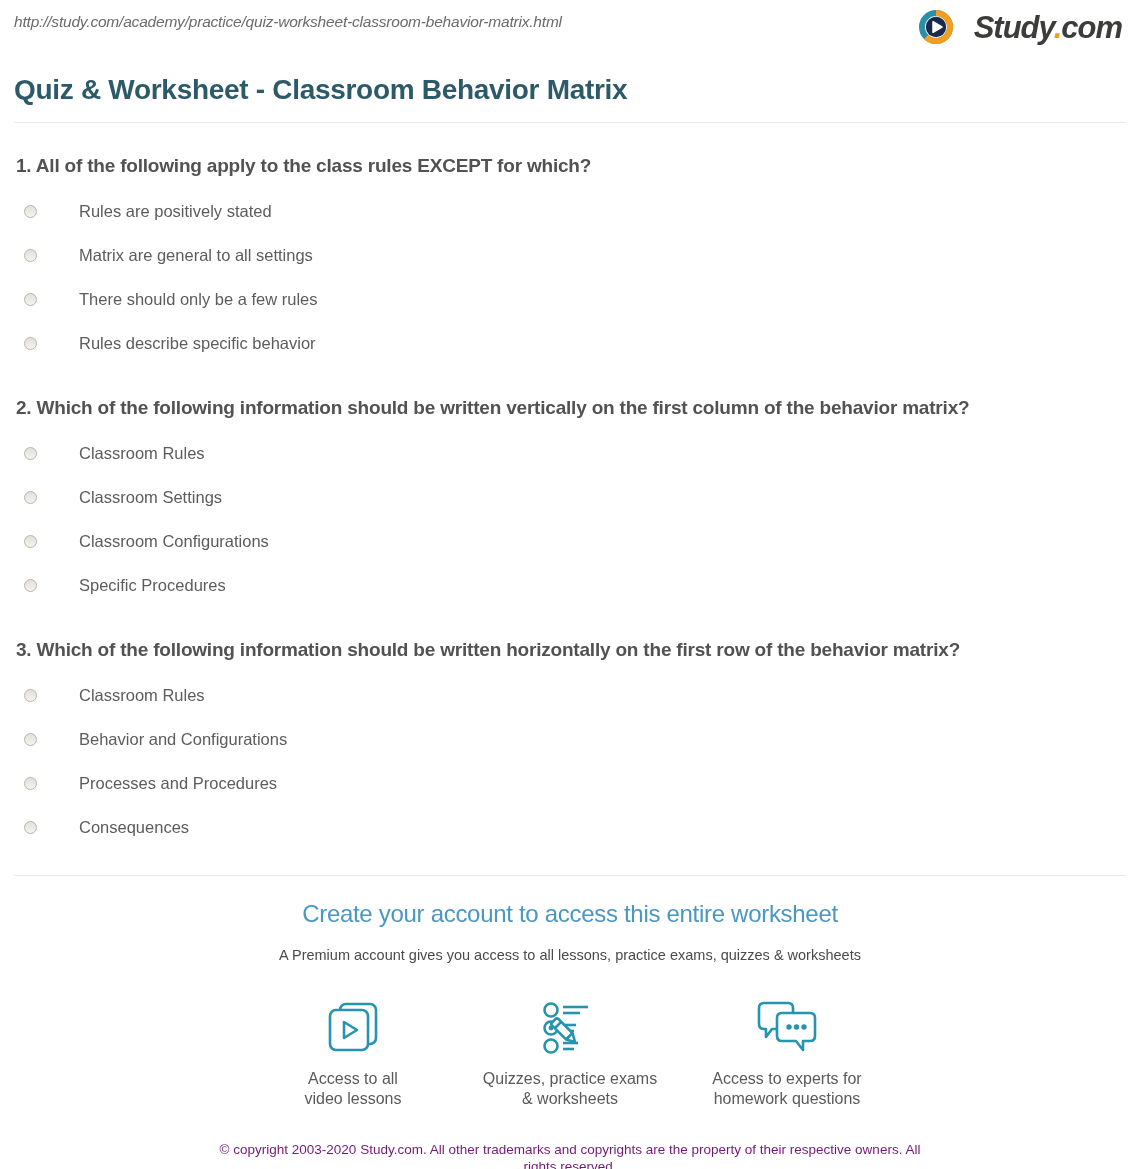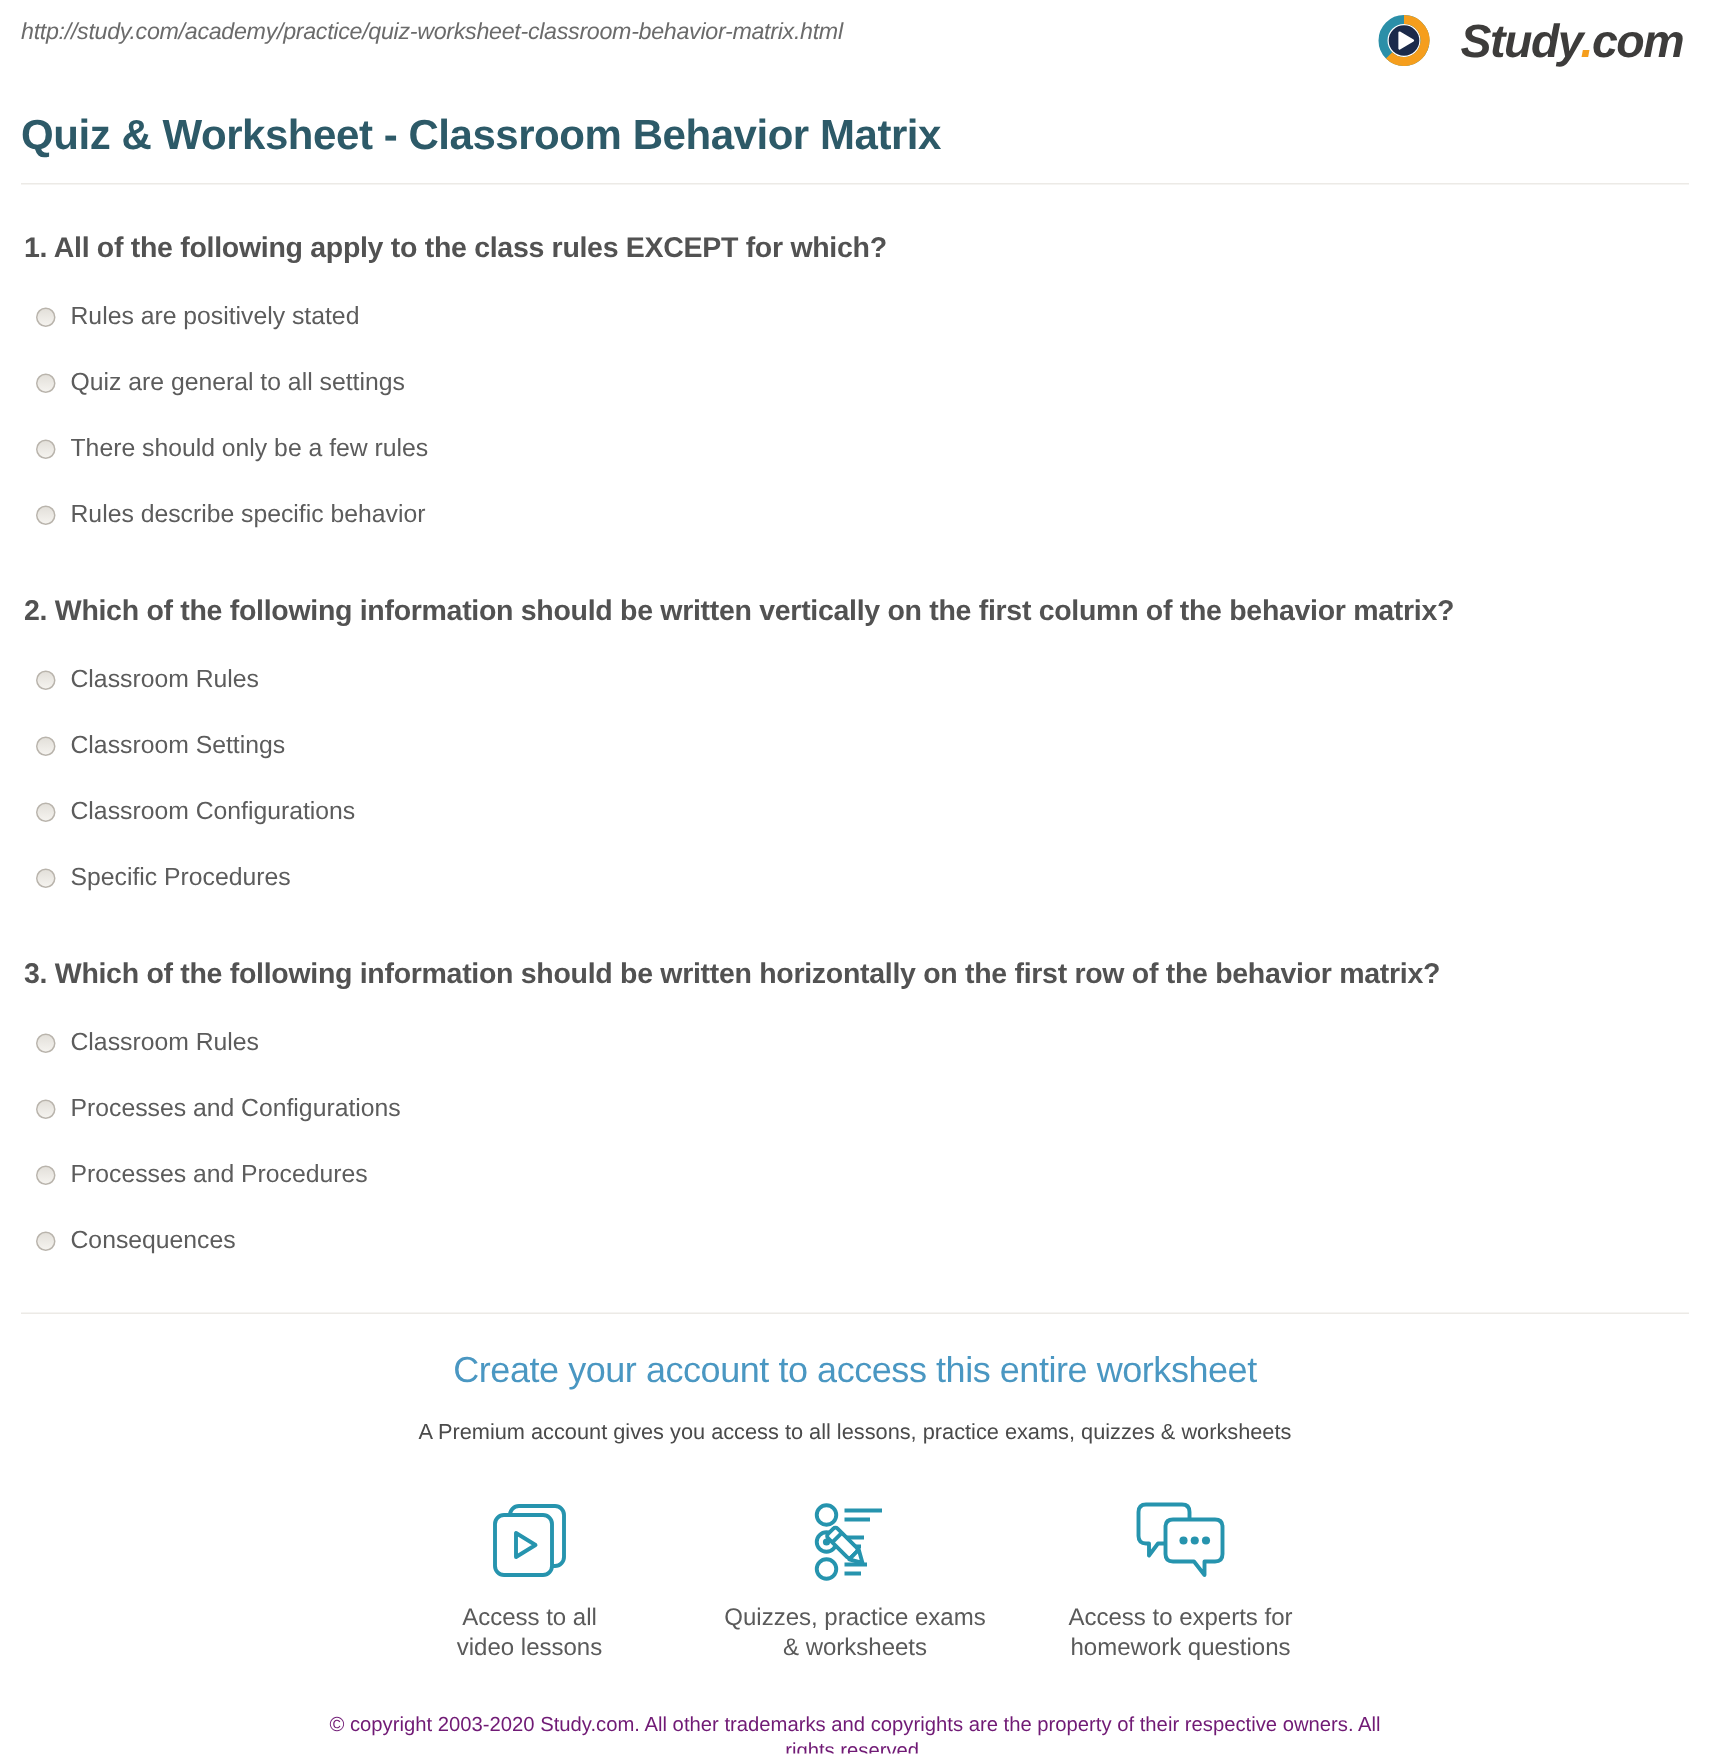--- a/index.html
+++ b/index.html
@@ -77,20 +77,21 @@
     height: 13px;
     border-radius: 50%;
     border: 1px solid #b9b4ac;
     background: linear-gradient(#e3e0da, #f5f3ef);
     margin-right: 10px;
     flex: 0 0 auto;
   }
   .option-label {
     font-size: 16.5px;
     color: #5c5c5c;
+    margin-left: 32px;
   }
 
   
   .cta-divider { margin-top: 26px; }
   .cta { text-align: center; }
   .cta-heading {
     margin-top: 24px;
     font-size: 24px;
     font-weight: normal;
     color: #4a97c2;
@@ -155,21 +156,21 @@
 <div class="questions">
 
   <section>
     <h2 class="question-heading">1. All of the following apply to the class rules EXCEPT for which?</h2>
     <div class="option-row">
       <span class="radio"></span>
       <span class="option-label">Rules are positively stated</span>
     </div>
     <div class="option-row">
       <span class="radio"></span>
-      <span class="option-label">Quiz are general to all settings</span>
+      <span class="option-label">Matrix are general to all settings</span>
     </div>
     <div class="option-row">
       <span class="radio"></span>
       <span class="option-label">There should only be a few rules</span>
     </div>
     <div class="option-row">
       <span class="radio"></span>
       <span class="option-label">Rules describe specific behavior</span>
     </div>
   </section>
@@ -195,21 +196,21 @@
   </section>
 
   <section>
     <h2 class="question-heading">3. Which of the following information should be written horizontally on the first row of the behavior matrix?</h2>
     <div class="option-row">
       <span class="radio"></span>
       <span class="option-label">Classroom Rules</span>
     </div>
     <div class="option-row">
       <span class="radio"></span>
-      <span class="option-label">Processes and Configurations</span>
+      <span class="option-label">Behavior and Configurations</span>
     </div>
     <div class="option-row">
       <span class="radio"></span>
       <span class="option-label">Processes and Procedures</span>
     </div>
     <div class="option-row">
       <span class="radio"></span>
       <span class="option-label">Consequences</span>
     </div>
   </section>

